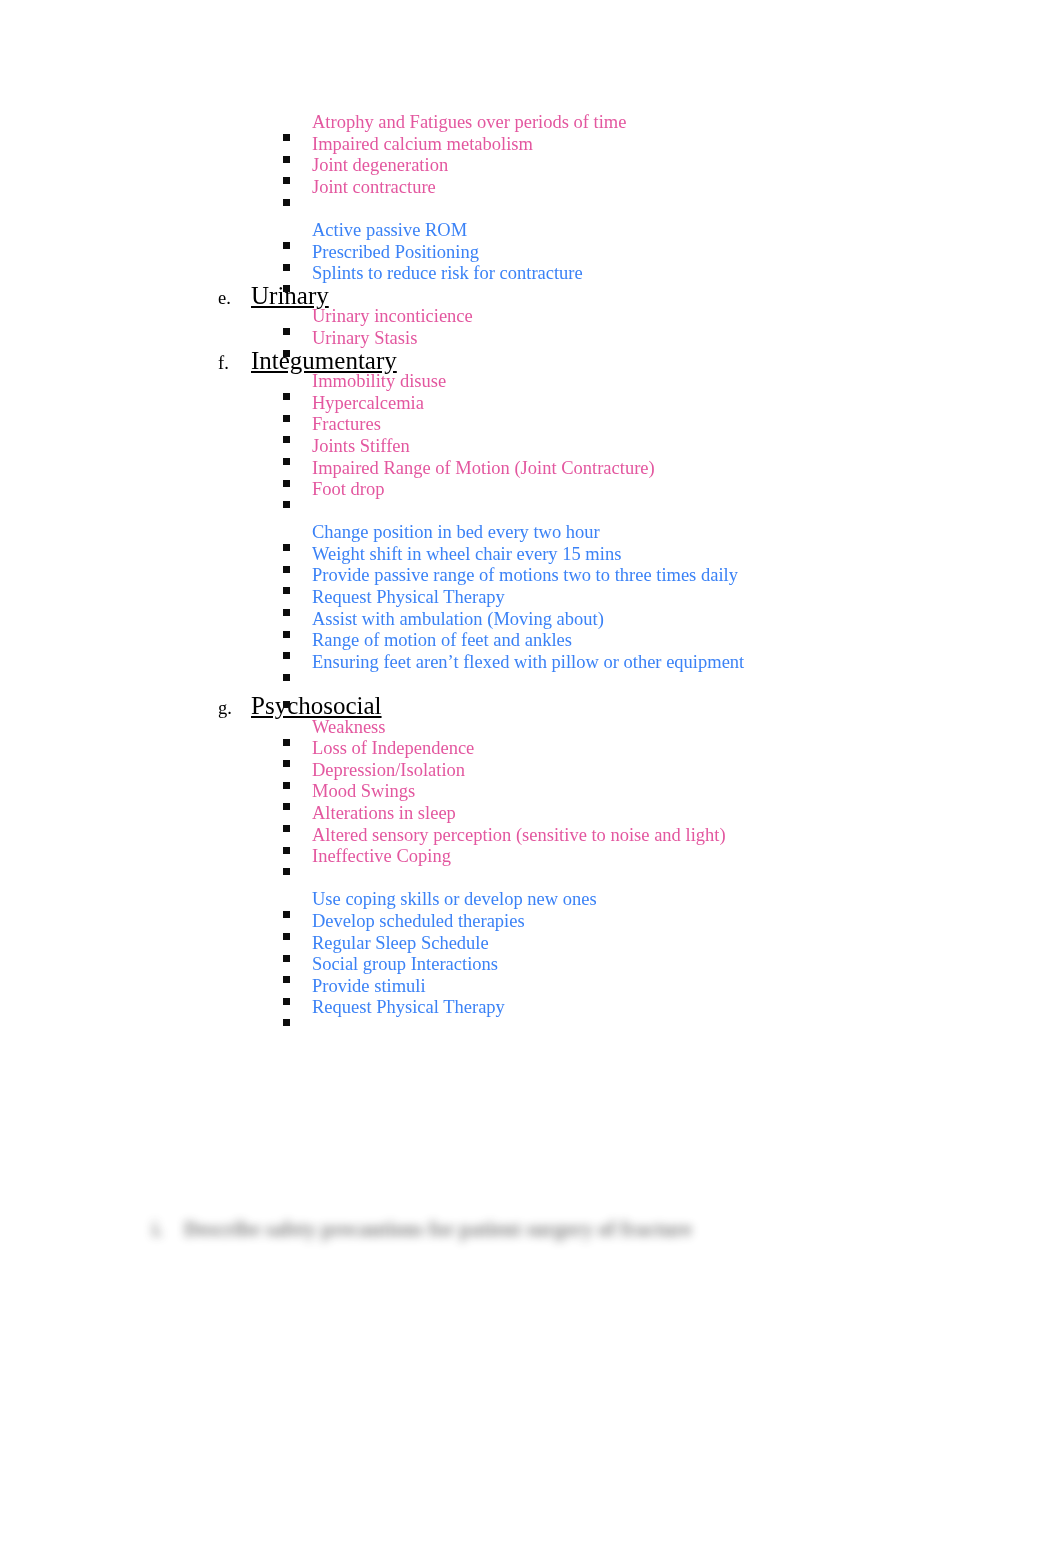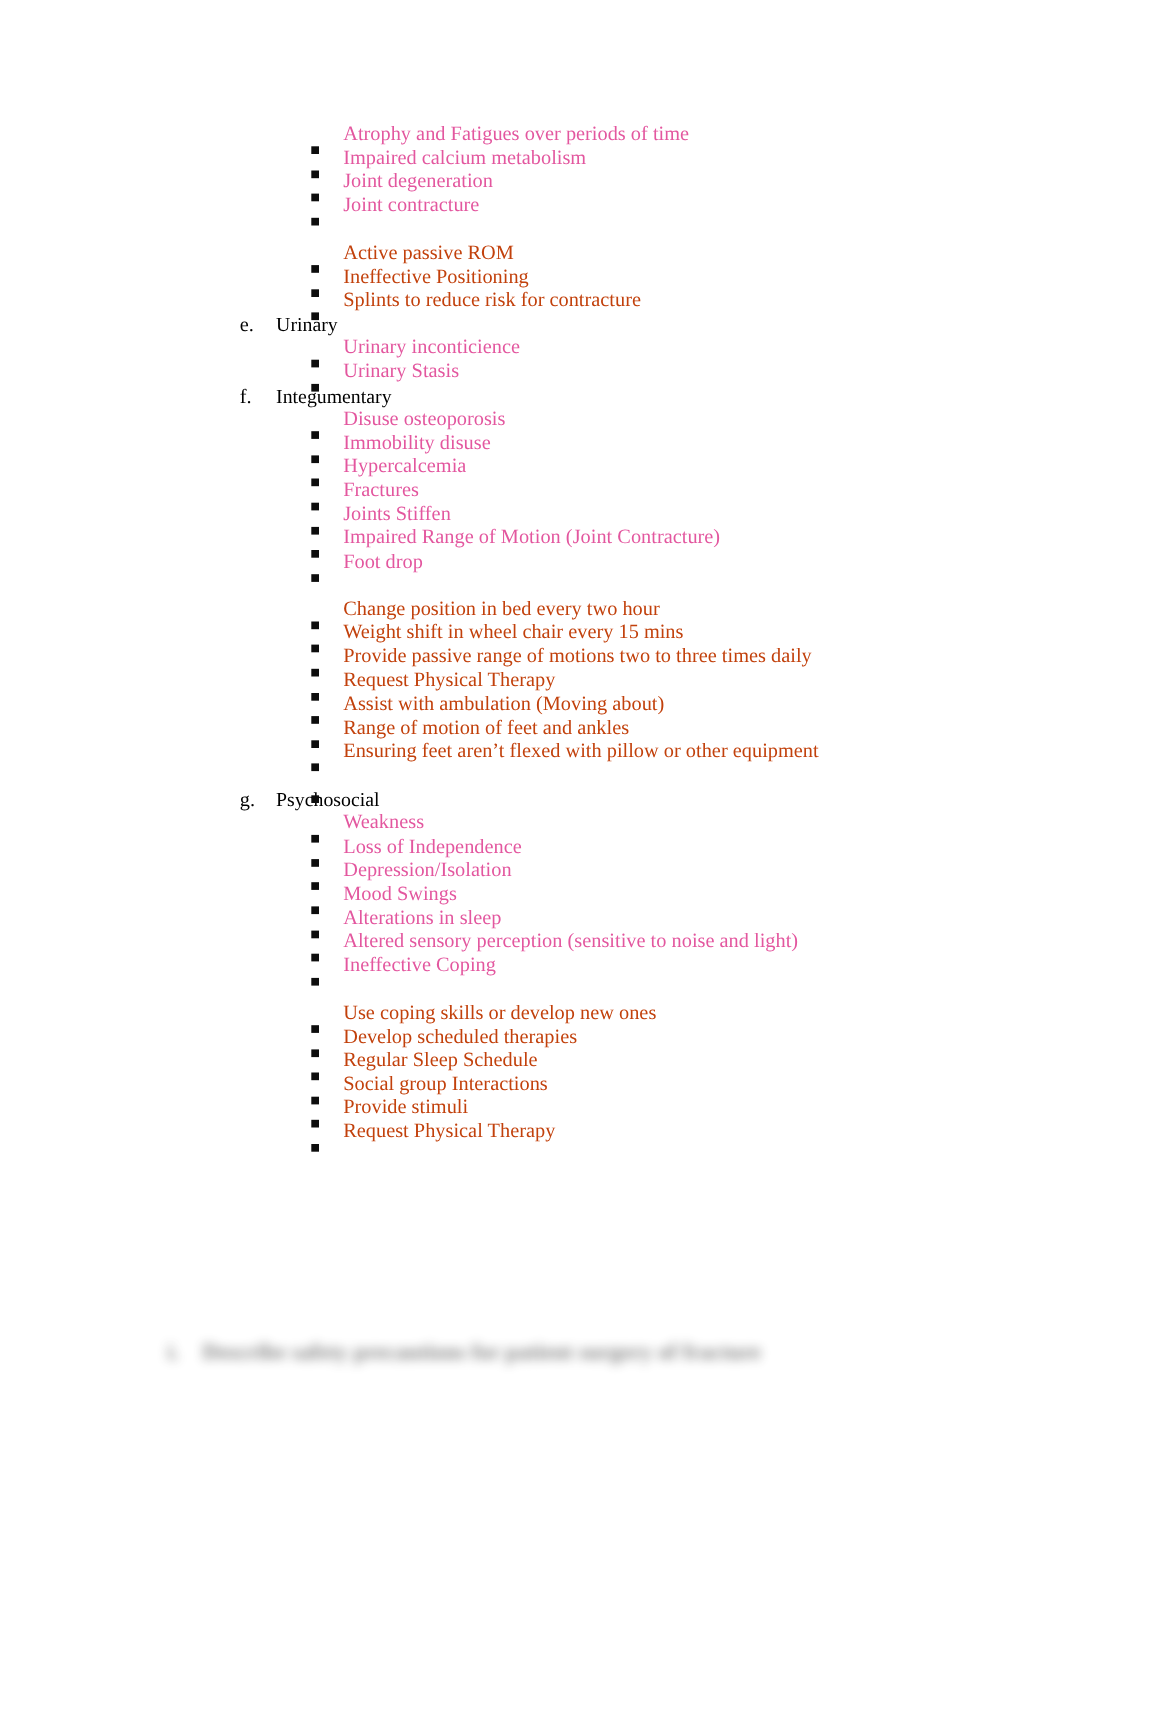--- a/index.html
+++ b/index.html
@@ -45,23 +45,24 @@
   .lettered-marker {
     width: 33px;
     margin-left: 218px;
     flex: 0 0 33px;
     color: #000000;
     font-size: 18.5px;
     line-height: 21.6px;
   }
   .lettered-label {
     color: #000000;
-    font-size: 18px;
+    font-size: 25px;
     line-height: 21.6px;
     white-space: pre;
+    text-decoration: underline;
   }
 
   
   .bullet-item {
     display: flex;
     align-items: baseline;
     margin: 0;
     padding: 0;
     height: 21.6px;
     line-height: 21.6px;
@@ -85,21 +86,21 @@
     background: #0d0d0d;
   }
   .bullet-text {
     flex: 1 1 auto;
     font-size: 18.5px;
     line-height: 21.6px;
     white-space: pre;
   }
 
   .sym  { color: #E3579F; }   
-  .intv { color: #c2410c; }   
+  .intv { color: #3b82f6; }   
 
   
   .spacer-line {
     height: 21.6px;
     margin: 0;
     padding: 0;
   }
 
   
   .bullet-item.empty .bullet-text { min-height: 21.6px; }
@@ -156,45 +157,41 @@
         <span class="bullet-marker"></span>
         <span class="bullet-text sym">Joint contracture</span>
       </div>
       <div class="spacer-line"></div>
       <div class="bullet-item">
         <span class="bullet-marker"></span>
         <span class="bullet-text intv">Active passive ROM</span>
       </div>
       <div class="bullet-item">
         <span class="bullet-marker"></span>
-        <span class="bullet-text intv">Ineffective Positioning</span>
+        <span class="bullet-text intv">Prescribed Positioning</span>
       </div>
       <div class="bullet-item">
         <span class="bullet-marker"></span>
         <span class="bullet-text intv">Splints to reduce risk for contracture</span>
       </div>
       <div class="lettered-item">
         <span class="lettered-marker">e.</span>
         <span class="lettered-label">Urinary</span>
       </div>
       <div class="bullet-item">
         <span class="bullet-marker"></span>
         <span class="bullet-text sym">Urinary inconticience</span>
       </div>
       <div class="bullet-item">
         <span class="bullet-marker"></span>
         <span class="bullet-text sym">Urinary Stasis</span>
       </div>
       <div class="lettered-item">
         <span class="lettered-marker">f.</span>
         <span class="lettered-label">Integumentary</span>
-      </div>
-      <div class="bullet-item">
-        <span class="bullet-marker"></span>
-        <span class="bullet-text sym">Disuse osteoporosis</span>
       </div>
       <div class="bullet-item">
         <span class="bullet-marker"></span>
         <span class="bullet-text sym">Immobility disuse</span>
       </div>
       <div class="bullet-item">
         <span class="bullet-marker"></span>
         <span class="bullet-text sym">Hypercalcemia</span>
       </div>
       <div class="bullet-item">

